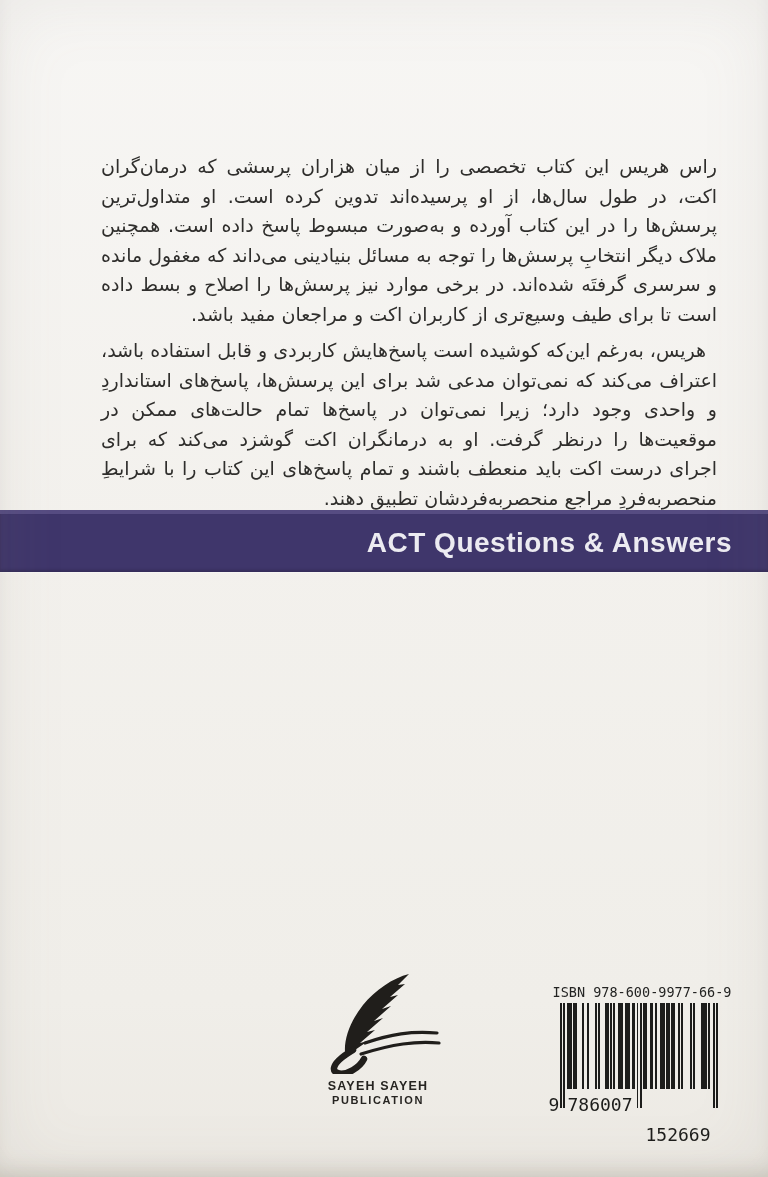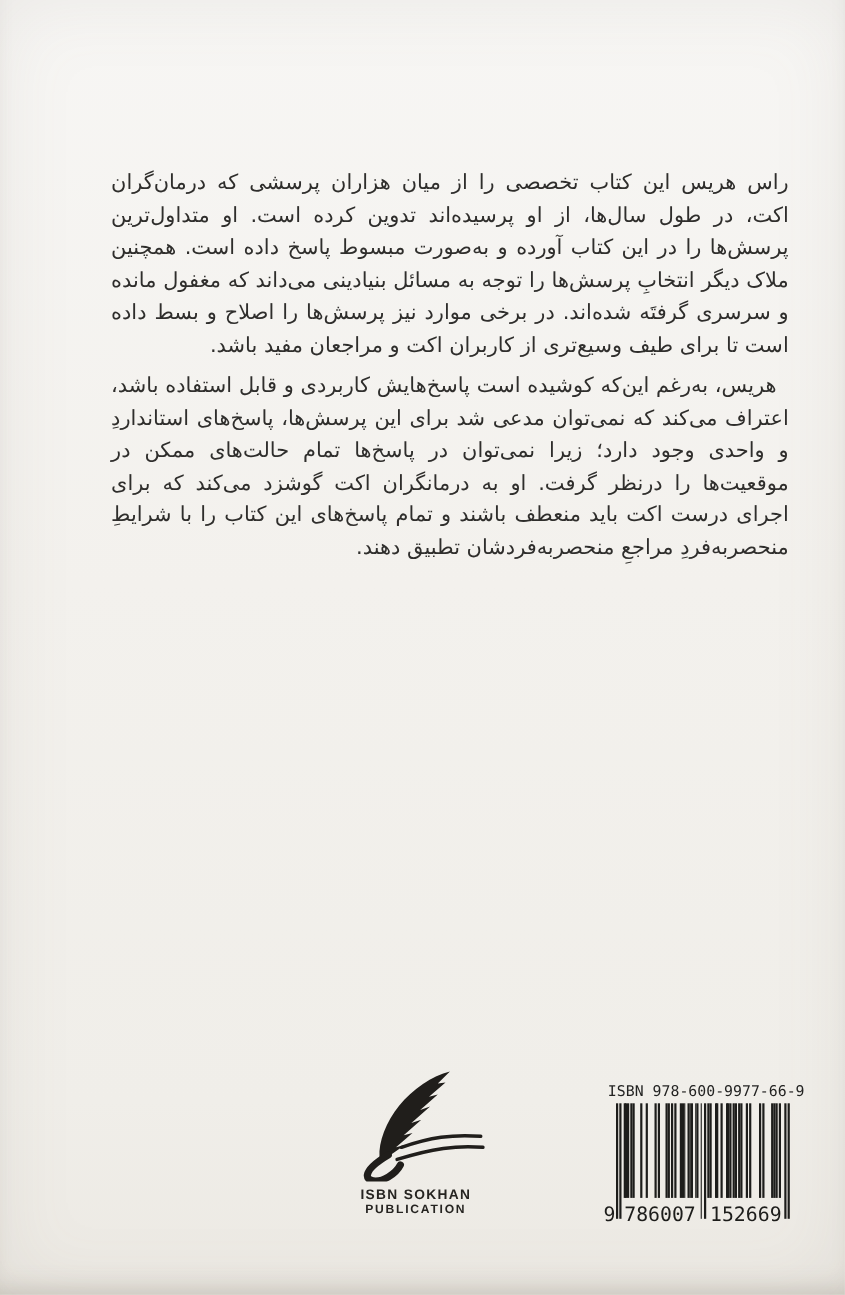--- a/index.html
+++ b/index.html
@@ -59,47 +59,50 @@
     white-space:nowrap;text-align:center;width:180px;
   }
   .bars{position:relative;margin:3px 0 0 8px;width:158px;height:128px;}
   .bars i{position:absolute;top:0;background:#1d1d1b;}
   .bc-digits span{
     position:absolute;font-family:"DejaVu Sans Mono",monospace;
     font-size:18px;color:#1d1d1b;top:91px;text-align:center;
   }
   .bc-lead{left:-12px;width:12px;}
   .bc-left{left:5px;width:70px;}
-  .bc-right{left:83px;width:70px;}
+  .bc-right{left:83px;width:70px;margin-top:30px;}
 </style>
 </head>
 <body>
 
 <div class="cover">
 
   <div class="intro">
     <p>راس هریس این کتاب تخصصی را از میان هزاران پرسشی که درمان‌گران اکت، در طول سال‌ها، از او پرسیده‌اند تدوین کرده است. او متداول‌ترین پرسش‌ها را در این کتاب آورده و به‌صورت مبسوط پاسخ داده است. همچنین ملاک دیگر انتخابِ پرسش‌ها را توجه به مسائل بنیادینی می‌داند که مغفول مانده و سرسری گرفتَه شده‌اند. در برخی موارد نیز پرسش‌ها را اصلاح و بسط داده است تا برای طیف وسیع‌تری از کاربران اکت و مراجعان مفید باشد.</p>
     <p class="indent">هریس، به‌رغم این‌که کوشیده است پاسخ‌هایش کاربردی و قابل استفاده باشد، اعتراف می‌کند که نمی‌توان مدعی شد برای این پرسش‌ها، پاسخ‌های استانداردِ و واحدی وجود دارد؛ زیرا نمی‌توان در پاسخ‌ها تمام حالت‌های ممکن در موقعیت‌ها را درنظر گرفت. او به درمانگران اکت گوشزد می‌کند که برای اجرای درست اکت باید منعطف باشند و تمام پاسخ‌های این کتاب را با شرایطِ منحصربه‌فردِ مراجعِ منحصربه‌فردشان تطبیق دهند.</p>
   </div>
 
+  <div class="banner">
+    <span class="banner-title">ACT Questions &amp; Answers</span>
+  </div>
 
 
   <div class="publisher">
     <span>
       <svg width="130" height="104" viewBox="0 0 130 104">
 
         <path fill="#201e1b" d="M96 4 L85 15 L92 14 L77 27 L85 25 L69 39 L78 36 L61 51 L70 48 L54 62 L62 60 L47 73 L55 71 L42 80 C38 84 33 85 32 82 C31 68 38 50 50 35 C62 20 80 8 96 4 Z"></path>
 
         <path fill="none" stroke="#201e1b" stroke-width="3.2" stroke-linecap="round" d="M52 73 C78 64 98 61 124 63"></path>
         <path fill="none" stroke="#201e1b" stroke-width="3.2" stroke-linecap="round" d="M48 84 C80 74 102 71 126 73"></path>
 
         <path fill="none" stroke="#201e1b" stroke-width="6.5" stroke-linecap="round" d="M40 80 C30 86 22 92 21 98 C20 104 30 106 40 100 C45 97 49 93 51 89"></path>
       </svg>
     </span>
-    <div class="pub-en1">ISBN SOKHAN</div>
+    <div class="pub-en1">SAYEH SAYEH</div>
     <div class="pub-en2">PUBLICATION</div>
   </div>
 
   <div class="barcode">
     <div class="isbn-label">ISBN 978-600-9977-66-9</div>
     <div class="bars">
       <div class="bc-digits">
         <span class="bc-lead">9</span>
         <span class="bc-left">786007</span>
         <span class="bc-right">152669</span>

